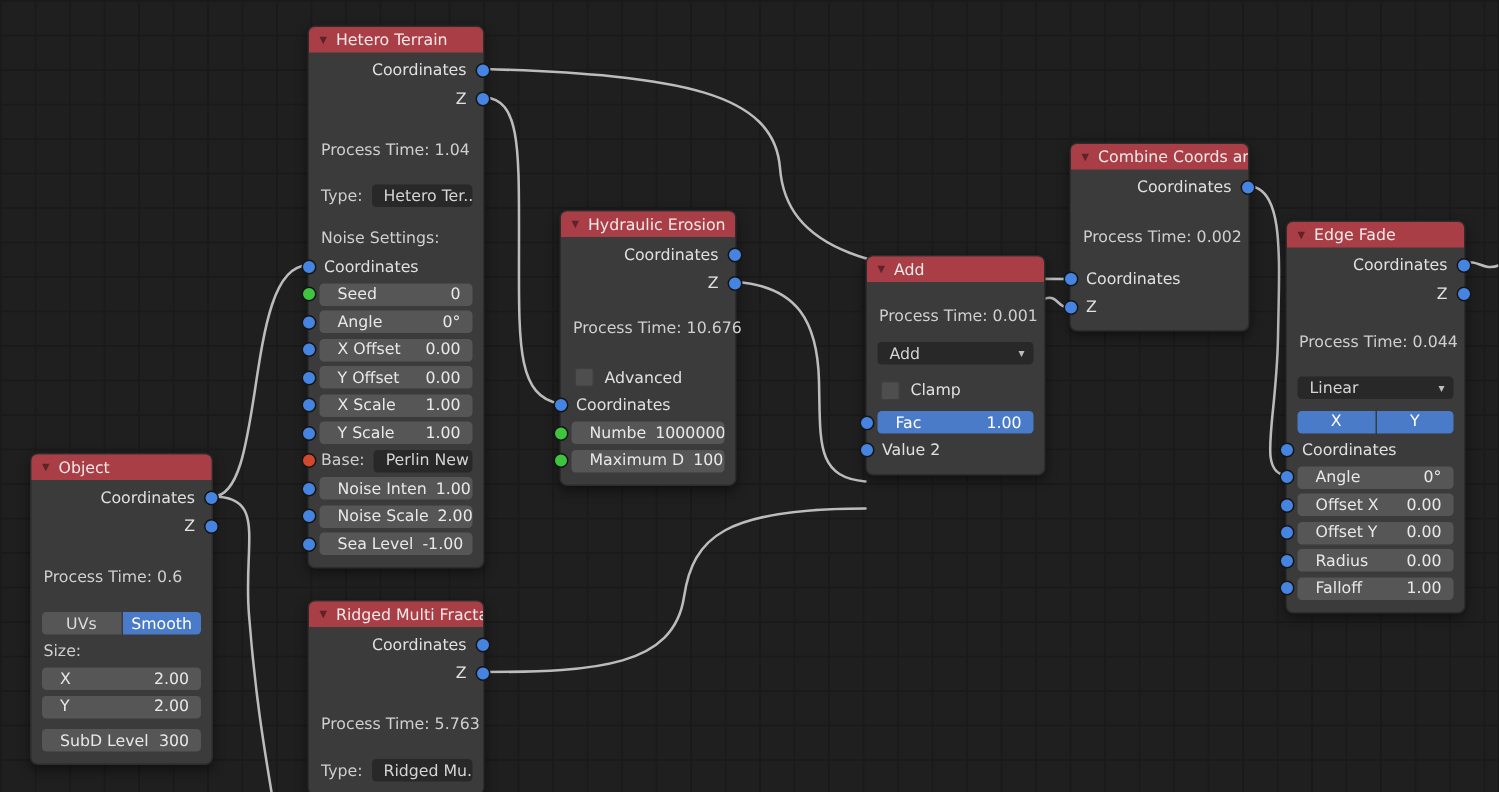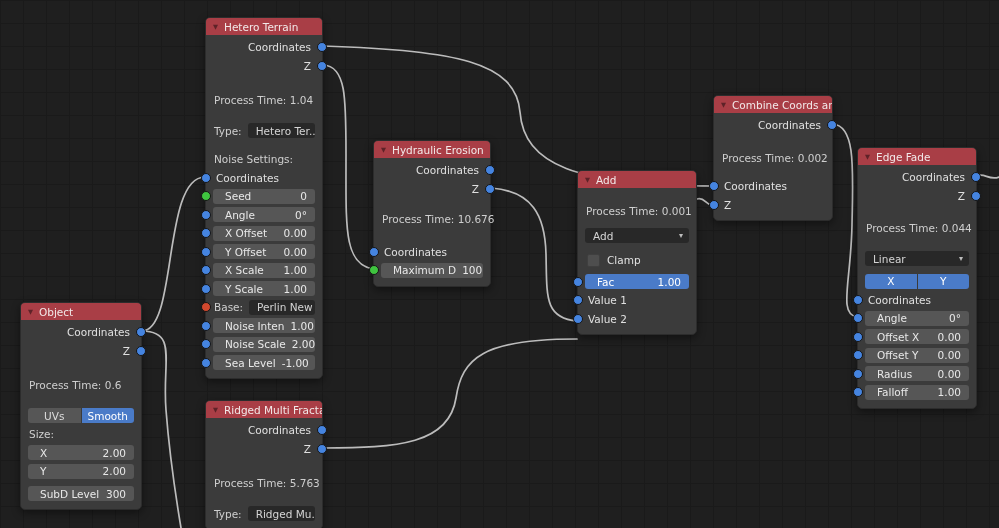--- a/index.html
+++ b/index.html
@@ -275,22 +275,35 @@
           <div class="row">
             <span class="outlbl">Z</span>
             <span class="sock right" style="background: rgb(69, 132, 224);"></span>
           </div>
           <div style="height: 12px;"></div>
           <div class="row">
             <span class="txt">Process Time: 10.676</span>
           </div>
           <div style="height: 14px;"></div>
           <div class="row">
+            <div class="chk">
+              <span class="chkbox"></span>
+              <span class="chklbl">Advanced</span>
+            </div>
+          </div>
+          <div class="row">
             <span class="sock left" style="background: rgb(69, 132, 224);"></span>
             <span class="inlbl">Coordinates</span>
+          </div>
+          <div class="row">
+            <span class="sock left" style="background: rgb(63, 196, 63);"></span>
+            <div class="fld">
+              <span class="lbl">Numbe</span>
+              <span class="val">1000000</span>
+            </div>
           </div>
           <div class="row">
             <span class="sock left" style="background: rgb(63, 196, 63);"></span>
             <div class="fld">
               <span class="lbl">Maximum D</span>
               <span class="val">100</span>
             </div>
           </div>
         </div>
       </div>
@@ -318,24 +331,20 @@
               <span class="chklbl">Clamp</span>
             </div>
           </div>
           <div style="height: 3px;"></div>
           <div class="row">
             <span class="sock left" style="background: rgb(69, 132, 224);"></span>
             <div class="fld blue">
               <span class="lbl">Fac</span>
               <span class="val">1.00</span>
             </div>
-          </div>
-          <div class="row">
-            <span class="sock left" style="background: rgb(69, 132, 224);"></span>
-            <span class="inlbl">Value 1</span>
           </div>
           <div class="row">
             <span class="sock left" style="background: rgb(69, 132, 224);"></span>
             <span class="inlbl">Value 2</span>
           </div>
         </div>
       </div>
       <div class="node" style="left: 713px; top: 95px; width: 120px;">
         <div class="nhead" style="background: rgb(169, 62, 70);">
           <span class="tri">▼</span>

